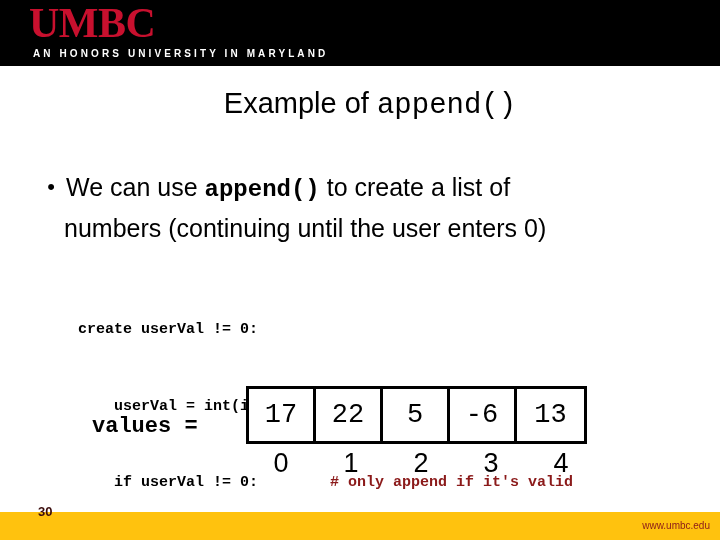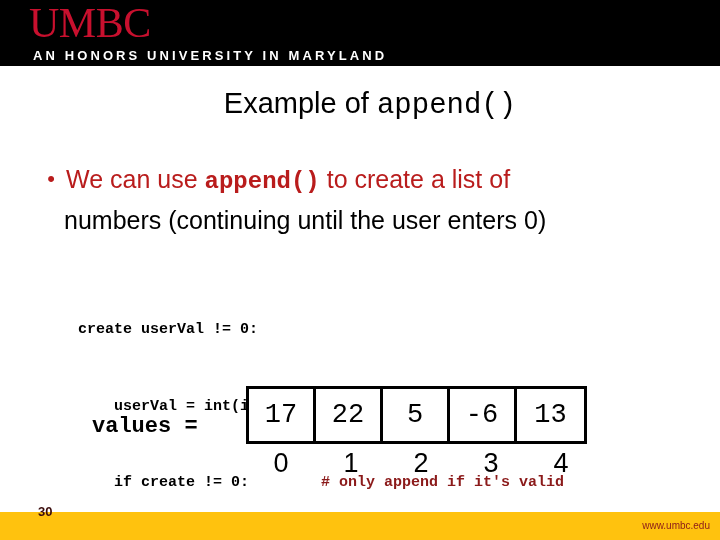--- a/index.html
+++ b/index.html
@@ -23,31 +23,31 @@
     width: 720px;
     height: 66px;
     background: #000000;
   }
   .logo-wordmark {
     position: absolute;
     left: 29px;
     top: 2px;
     font-family: "Liberation Serif", serif;
     font-size: 42px;
-    font-weight: 400;
+    font-weight: 700;
     letter-spacing: -0.5px;
     color: #c8102e;
     line-height: 1;
   }
   .logo-tagline {
     position: absolute;
     left: 33px;
     top: 48px;
     font-family: "Liberation Sans", sans-serif;
-    font-size: 13px;
+    font-size: 10px;
     font-weight: 700;
     letter-spacing: 3.1px;
     color: #ffffff;
     white-space: nowrap;
   }
 
   
   .slide-title {
     position: absolute;
     left: 0;
@@ -69,21 +69,22 @@
   .bullet-block {
     position: absolute;
     left: 36px;
     top: 160px;
     width: 648px;
   }
   .bullet-row {
     display: block;
     font-size: 25px;
     line-height: 38px;
-    color: #b91c1c;
+    color: #000000;
+    margin-top: 8px;
   }
   .bullet-mark {
     display: inline-block;
     width: 30px;
     text-align: center;
     font-size: 22px;
     vertical-align: top;
   }
   .bullet-text {
     display: inline;
@@ -208,21 +209,21 @@
 <div class="slide-title"><span>Example of </span><span class="mono">append()</span></div>
 
 <div class="bullet-block">
   <div class="bullet-row"><span class="bullet-mark">•</span><span class="bullet-text"><span>We can use </span><span class="mono">append()</span><span> to create a list of</span></span></div>
   <div class="bullet-cont">numbers (continuing until the user enters 0)</div>
 </div>
 
 <div class="code-block">
   <span class="code-line"><span>create userVal != 0:</span></span>
   <span class="code-line"><span>    userVal = int(input(</span><span class="tok-str">"Enter a number, 0 to stop"</span><span>))</span></span>
-  <span class="code-line"><span>    if create != 0:        </span><span class="tok-com"># only append if it's valid</span></span>
+  <span class="code-line"><span>    if userVal != 0:        </span><span class="tok-com"># only append if it's valid</span></span>
   
 </div>
 
 <div class="list-figure">
   <div class="list-label">values =</div>
   <div class="boxes">
     <div class="cell">17</div>
     <div class="cell">22</div>
     <div class="cell">5</div>
     <div class="cell">-6</div>

